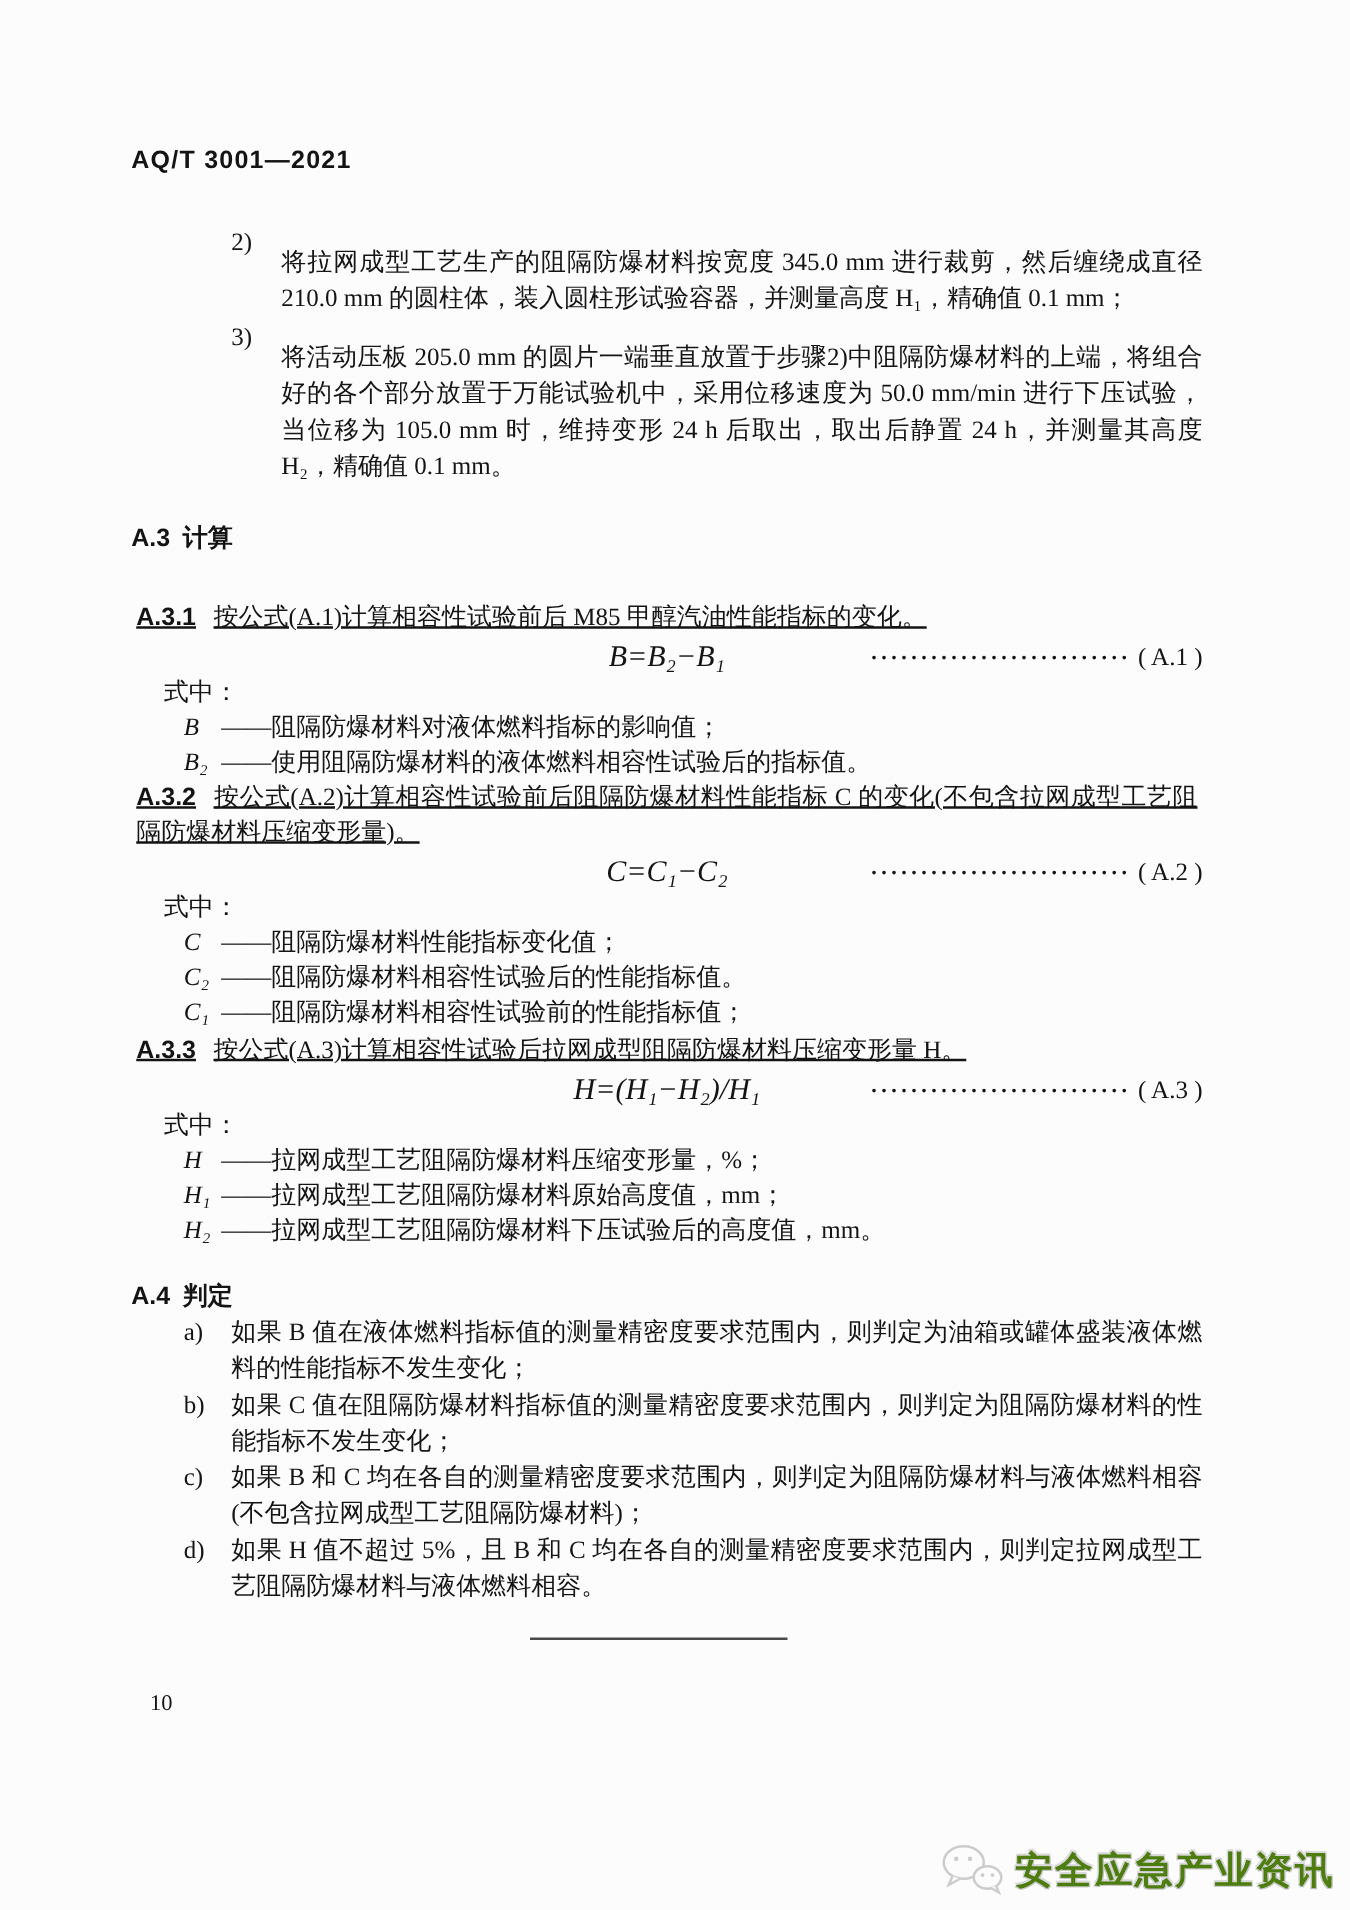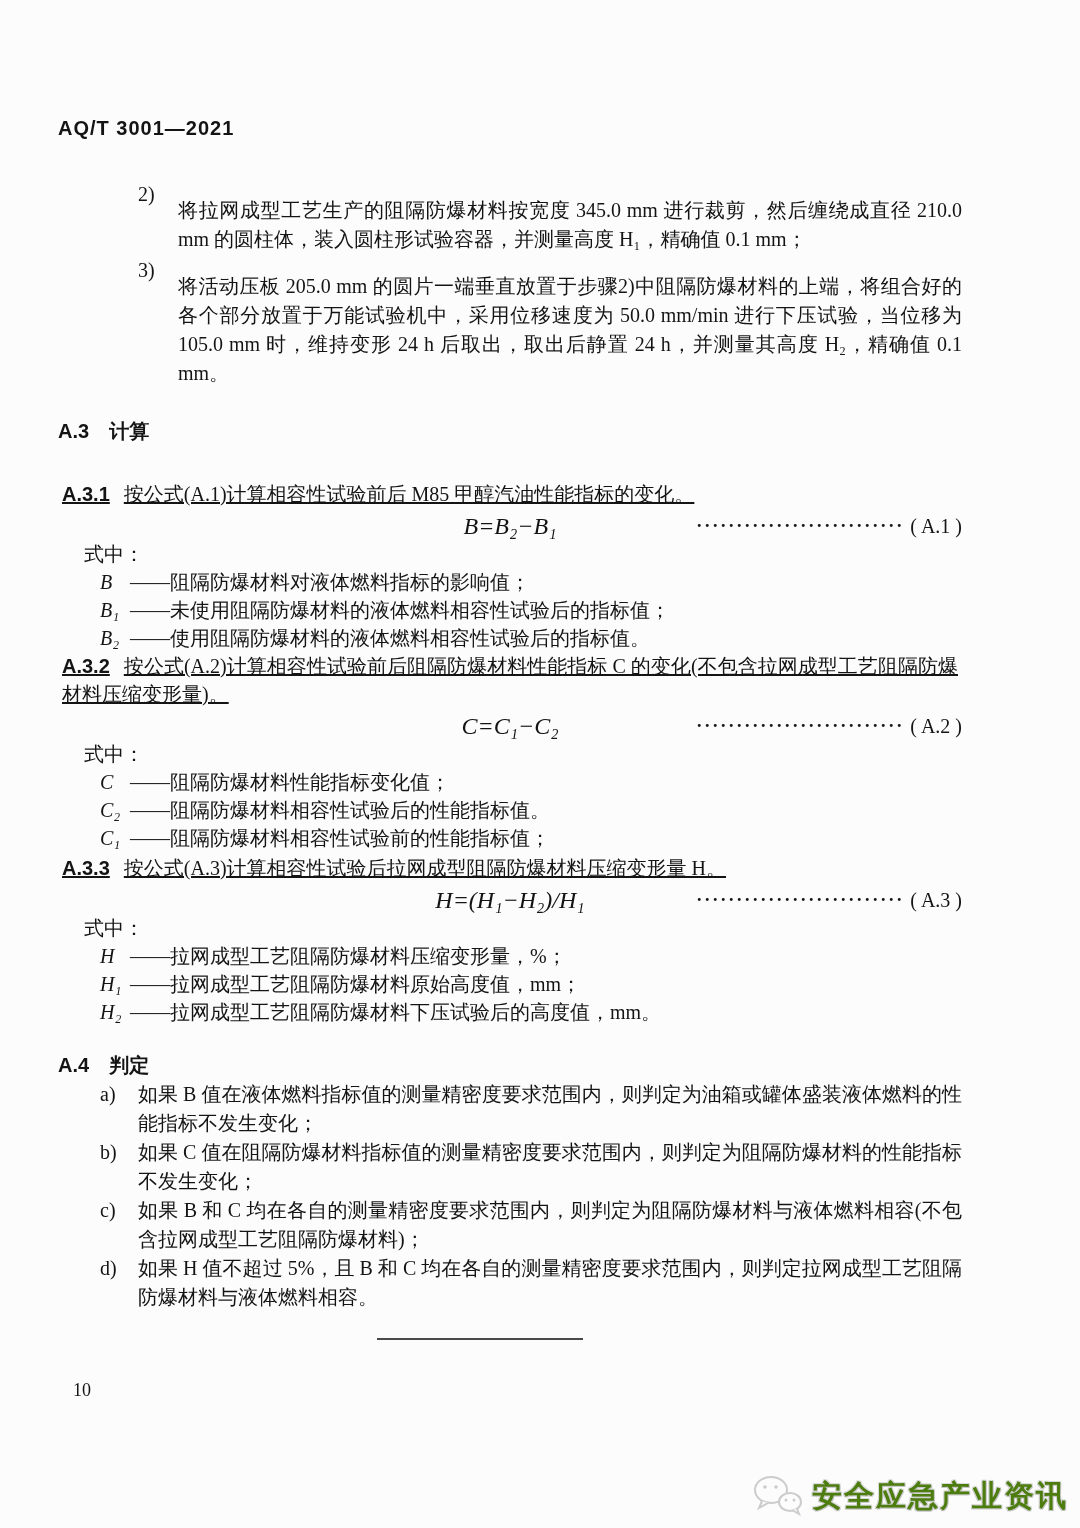--- a/index.html
+++ b/index.html
@@ -5,41 +5,41 @@
   html,body{margin:0;padding:0;background:#ffffff;}
   .page{
     position:relative;
     width:1080px;height:1528px;
     background:#fcfcfc;
     overflow:hidden;
     color:#141414;
     font-family:"Liberation Serif","DejaVu Serif",serif;
     font-size:20px;
     box-sizing:border-box;
-    padding:0 118px 0 58px;
+    padding:0 118px 0 105px;
   }
   .doc-header{
     margin-top:116px;
     font-family:"Liberation Sans","DejaVu Sans",sans-serif;
     font-weight:bold;
     font-size:20px;
     letter-spacing:1px;
     line-height:24px;
   }
   
   .steps{margin-top:40px;}
   .step{display:flex;line-height:29px;margin-bottom:2px;}
   .step .marker{flex:0 0 40px;margin-left:80px;}
   .step .step-text{flex:1;text-align:justify;margin-top:16px;}
   
   .h2{
     font-family:"Liberation Sans","DejaVu Sans",sans-serif;
     font-weight:bold;font-size:20px;line-height:26px;
   }
-  .h2 .h-label{margin-right:20px;}
+  .h2 .h-label{margin-right:10px;}
   .h2.a3{margin-top:30px;}
   .h2.a4{margin-top:26px;}
   
   .clause{margin:4px;line-height:28px;text-align:justify;text-decoration:underline;}
   .clause.first{margin-top:36px;}
   .clause.tight{margin-top:0;}
   .clause.small-gap{margin-top:2px;}
   .c-label{
     font-family:"Liberation Sans","DejaVu Sans",sans-serif;
     font-weight:bold;margin-right:14px;
@@ -116,24 +116,20 @@
     <span class="formula">B=B₂−B₁</span>
     <span class="eq-right">
       <span class="leader">··························</span>
       <span class="eqno">( A.1 )</span>
     </span>
   </div>
   <div class="where">式中：</div>
   <div class="def">
     <i class="sym">B</i>
     <span class="dtext">——阻隔防爆材料对液体燃料指标的影响值；</span>
-  </div>
-  <div class="def">
-    <i class="sym">B₁</i>
-    <span class="dtext">——未使用阻隔防爆材料的液体燃料相容性试验后的指标值；</span>
   </div>
   <div class="def">
     <i class="sym">B₂</i>
     <span class="dtext">——使用阻隔防爆材料的液体燃料相容性试验后的指标值。</span>
   </div>
 
   <p class="clause tight">
     <span class="c-label">A.3.2</span><span>按公式(A.2)计算相容性试验前后阻隔防爆材料性能指标 C 的变化(不包含拉网成型工艺阻隔防爆材料压缩变形量)。</span>
   </p>
   <div class="eq-line">

